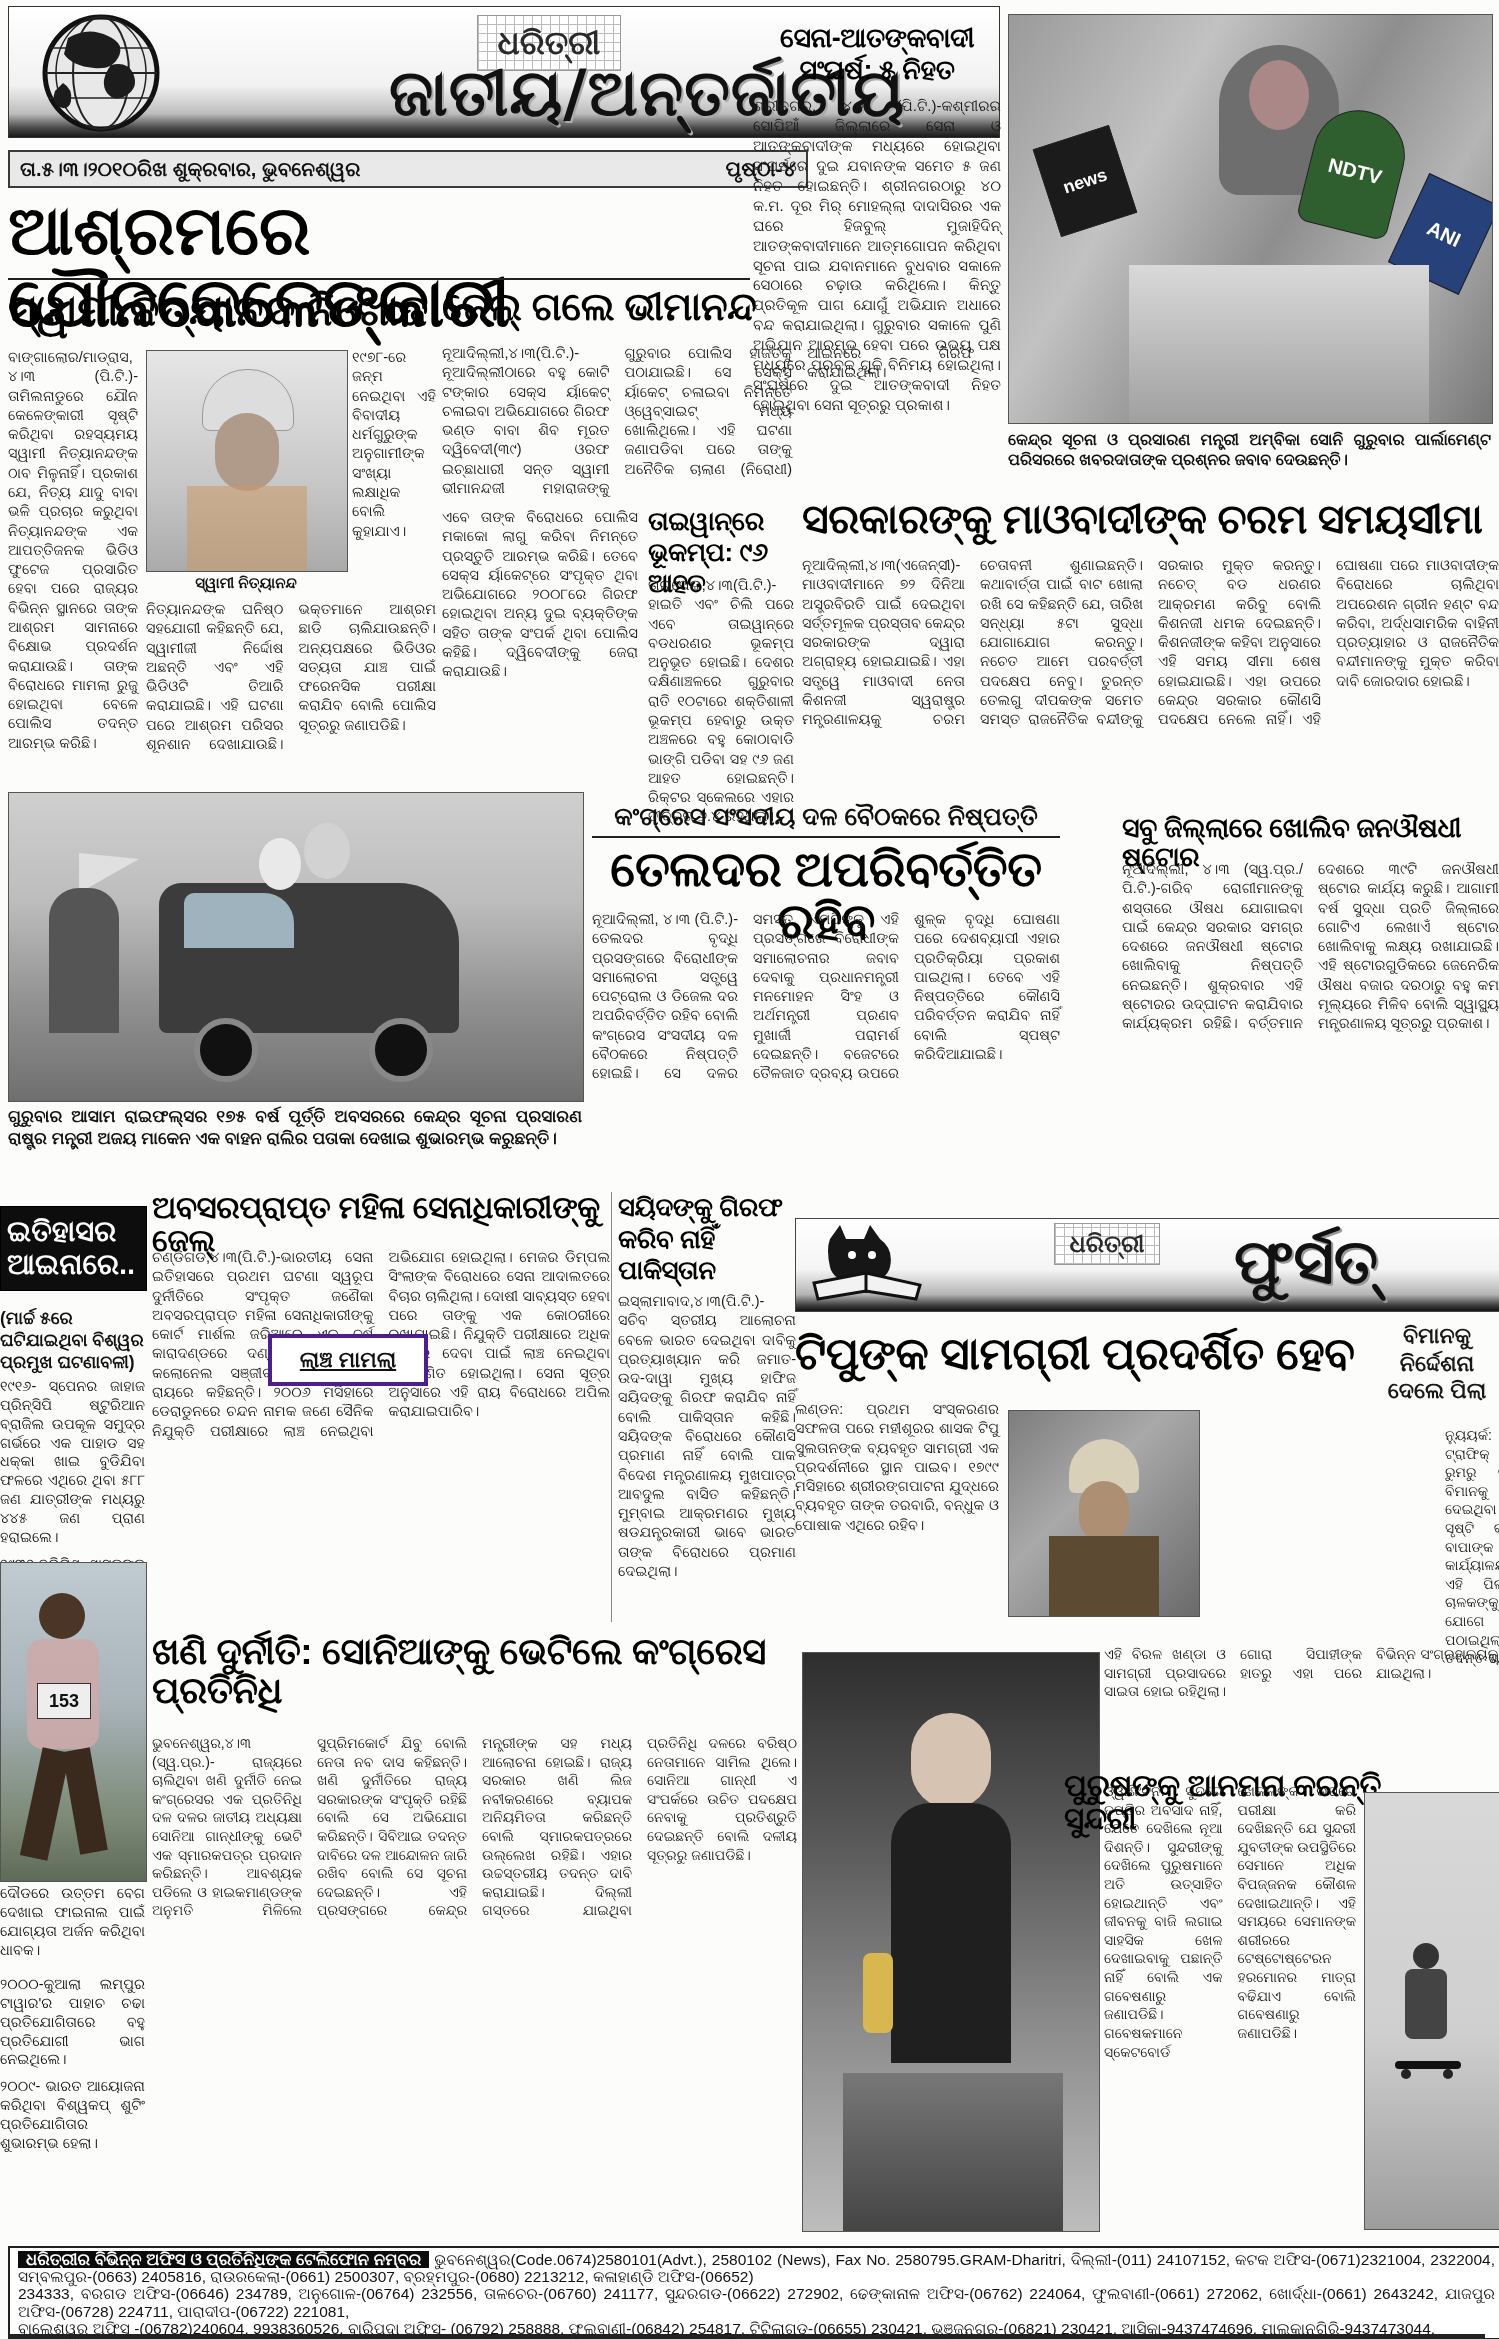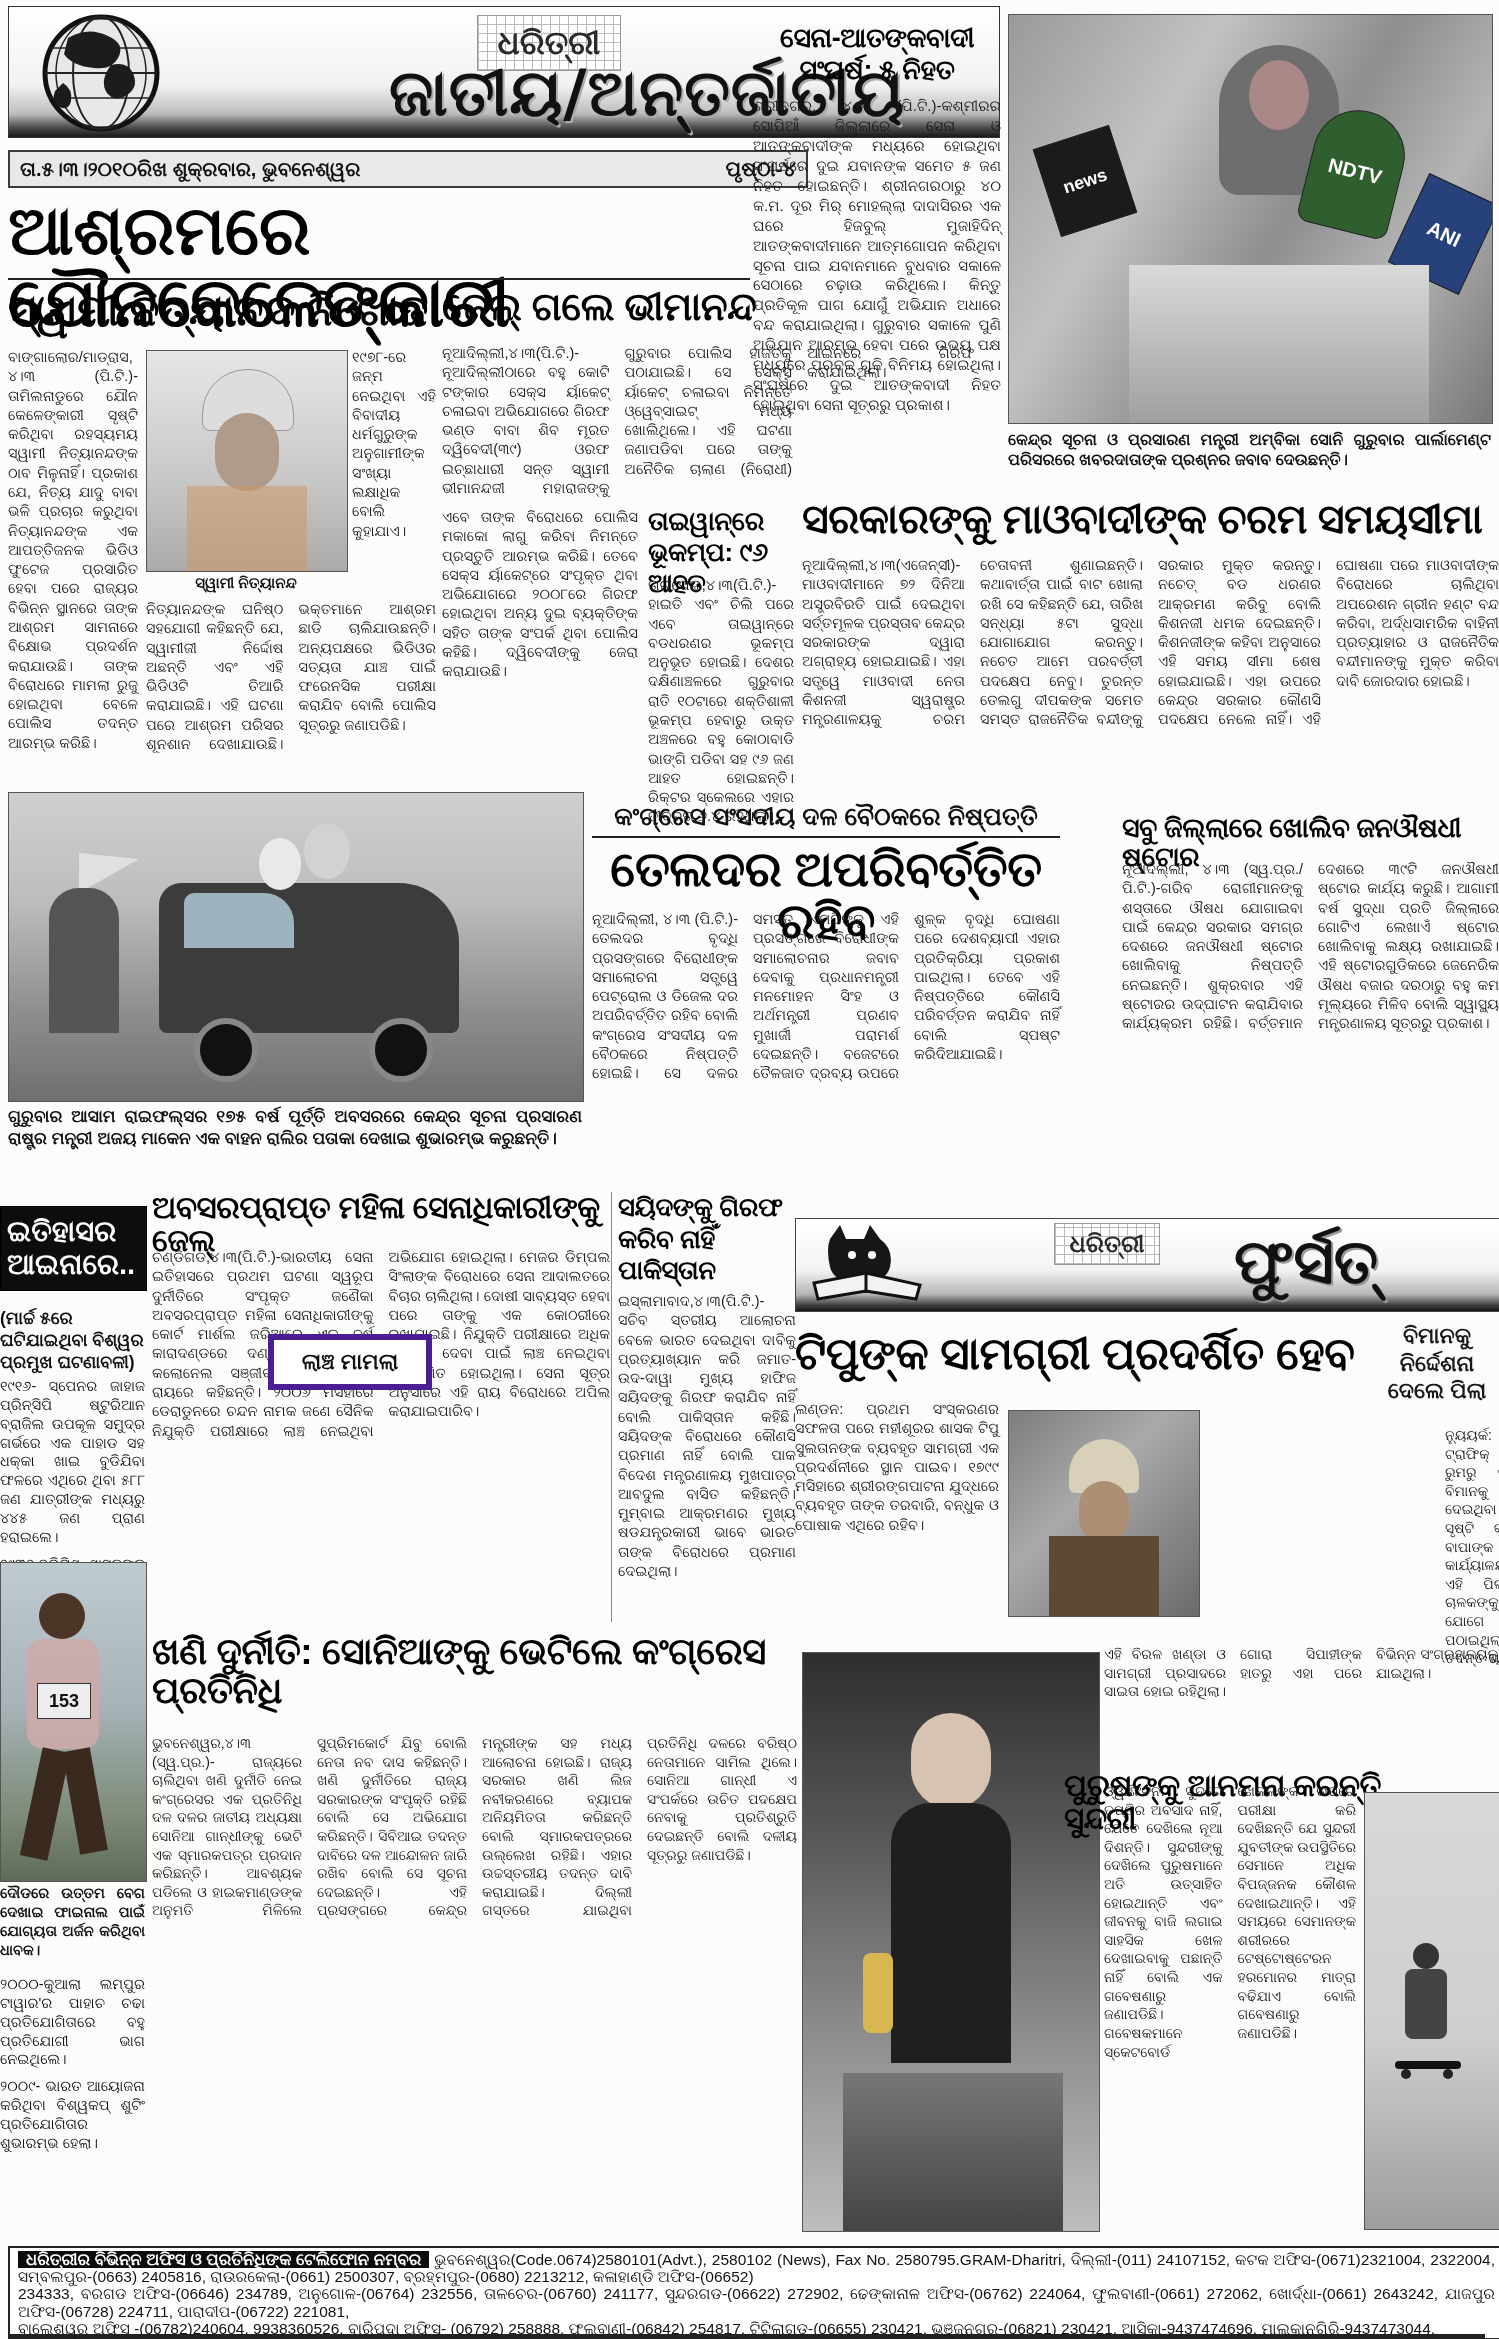--- a/index.html
+++ b/index.html
@@ -19,22 +19,22 @@
   #header-band{background:linear-gradient(#ffffff 0%,#f2f2f2 60%,#bdbdbd 82%,#4a4a4a 93%,#191919 100%);
                border:1px solid #333;}
   .gridpaper{background:
       repeating-linear-gradient(0deg,#bbb 0 1px,transparent 1px 9px),
       repeating-linear-gradient(90deg,#bbb 0 1px,transparent 1px 9px),#fff;}
   #section-title{font-family:"DejaVu Serif","Liberation Serif",serif;font-weight:bold;
                  text-shadow:2px 2px 0 #aaa;letter-spacing:1px;}
   #dateline-bar{background:#e9e9e9;border:2px solid #3a3a3a;display:flex;align-items:center;
                 justify-content:space-between;padding:0 10px;font-weight:bold;font-size:20px;}
   .kicker{font-weight:bold;text-align:center;}
-  .inset-box{border:6px solid #4c1d95;background:#fff;display:flex;align-items:center;justify-content:center;
-             font-weight:bold;font-size:22px;}
+  .inset-box{border:4px solid #4c1d95;background:#fff;display:flex;align-items:center;justify-content:center;
+             font-weight:bold;font-size:22px;text-decoration:underline;}
   
   #history-title{background:#0d0d0d;color:#fff;font-weight:bold;font-size:29px;line-height:1.15;
                  padding:8px 6px;border:1px solid #000;}
   .hist-entry{font-size:14.5px;line-height:1.3;text-align:justify;margin:0 0 8px 0;}
   
   #phursat-band{background:linear-gradient(#ffffff 0%,#f4f4f4 55%,#b5b5b5 82%,#3c3c3c 94%,#141414 100%);
                 border:1px solid #444;}
   #phursat-title{font-family:"DejaVu Serif","Liberation Serif",serif;font-weight:bold;
                  text-shadow:2px 2px 0 #999;}
   
@@ -145,21 +145,21 @@
     <p class="hist-entry">୧୯୧୬- ସ୍ପେନର ଜାହାଜ ପ୍ରିନ୍ସିପି ଷ୍ଟୁରିଆନ ବ୍ରାଜିଲ ଉପକୂଳ ସମୁଦ୍ର ଗର୍ଭରେ ଏକ ପାହାଡ ସହ ଧକ୍କା ଖାଇ ବୁଡିଯିବା ଫଳରେ ଏଥିରେ ଥିବା ୫୮୮ ଜଣ ଯାତ୍ରୀଙ୍କ ମଧ୍ୟରୁ ୪୪୫ ଜଣ ପ୍ରାଣ ହରାଇଲେ।</p>
     <p class="hist-entry">୧୯୩୧-ବ୍ରିଟିଶ ଶାସକଙ୍କ ବିରୋଧରେ ଚାଲିଥିବା ଆଇନ ଅମାନ୍ୟ ଆନ୍ଦୋଳନ ବନ୍ଦ ପାଇଁ ମହାତ୍ମା ଗାନ୍ଧୀ ବ୍ରିଟିଶ ଭାଇସରାୟଙ୍କ ସହ ଦିଲ୍ଲୀ ଚୁକ୍ତିରେ ଆବଦ୍ଧ ହେଲେ।</p>
   </div>
   <div class="abs photo" style="left:0px;top:1562px;width:145px;height:318px;background:linear-gradient(#bfcbd0 0%,#a7b3b8 45%,#7c8a77 80%,#5d6b58 100%);">
     <div class="abs" style="left:38px;top:30px;width:46px;height:46px;border-radius:50%;background:#4a3526;"></div>
     <div class="abs" style="left:26px;top:76px;width:72px;height:110px;border-radius:16px;background:#caa;opacity:.9;"></div>
     <div class="bib abs" style="left:36px;top:120px;width:52px;height:34px;">153</div>
     <div class="abs" style="left:30px;top:186px;width:28px;height:110px;background:#3a2a1e;transform:rotate(12deg);"></div>
     <div class="abs" style="left:70px;top:186px;width:28px;height:104px;background:#3a2a1e;transform:rotate(-10deg);"></div>
   </div>
-  <div class="abs" style="left:0px;top:1884px;width:145px;font-size:14.5px;line-height:1.3;text-align:justify;font-weight:bold;">ଦୌଡରେ ଉତ୍ତମ ବେଗ ଦେଖାଇ ଫାଇନାଲ ପାଇଁ ଯୋଗ୍ୟତା ଅର୍ଜନ କରିଥିବା ଧାବକ।</div>
+  <div class="abs" style="left:0px;top:1884px;width:145px;font-size:14.5px;line-height:1.3;text-align:justify;font-weight:normal;">ଦୌଡରେ ଉତ୍ତମ ବେଗ ଦେଖାଇ ଫାଇନାଲ ପାଇଁ ଯୋଗ୍ୟତା ଅର୍ଜନ କରିଥିବା ଧାବକ।</div>
   <div class="abs" style="left:0px;top:1975px;width:145px;">
     <p class="hist-entry">୨୦୦୦-କୁଆଲା ଲମ୍ପୁର ଟାୱାର'ର ପାହାଚ ଚଢା ପ୍ରତିଯୋଗିତାରେ ବହୁ ପ୍ରତିଯୋଗୀ ଭାଗ ନେଇଥିଲେ।</p>
     <p class="hist-entry">୨୦୦୯- ଭାରତ ଆୟୋଜନା କରିଥିବା ବିଶ୍ୱକପ୍ ଶୁଟିଂ ପ୍ରତିଯୋଗିତାର ଶୁଭାରମ୍ଭ ହେଲା।</p>
   </div>
 
   <div class="abs hl" style="left:152px;top:1192px;width:458px;font-size:31px;">ଅବସରପ୍ରାପ୍ତ ମହିଳା ସେନାଧିକାରୀଙ୍କୁ ଜେଲ୍</div>
   <div class="abs body-text cols-2" style="left:152px;top:1248px;width:458px;height:372px;font-size:14.5px;">ଚଣ୍ଡିଗଡ,୪।୩(ପି.ଟି.)-ଭାରତୀୟ ସେନା ଇତିହାସରେ ପ୍ରଥମ ଘଟଣା ସ୍ୱରୂପ ଦୁର୍ନୀତିରେ ସଂପୃକ୍ତ ଜଣୈକା ଅବସରପ୍ରାପ୍ତ ମହିଳା ସେନାଧିକାରୀଙ୍କୁ କୋର୍ଟ ମାର୍ଶଲ ଜରିଆରେ ଏକ ବର୍ଷ କାରାଦଣ୍ଡରେ ଦଣ୍ଡିତ କରାଯାଇଛି। କଲୋନେଲ ସଞ୍ଜୀବ ଜୋଶ ତାଙ୍କ ରାୟରେ କହିଛନ୍ତି। ୨୦୦୬ ମସିହାରେ ଡେରାଡୁନରେ ଚନ୍ଦନ ନାମକ ଜଣେ ସୈନିକ ନିଯୁକ୍ତି ପରୀକ୍ଷାରେ ଲାଞ୍ଚ ନେଇଥିବା ଅଭିଯୋଗ ହୋଇଥିଲା। ମେଜର ଡିମ୍ପଲ ସିଂଲାଙ୍କ ବିରୋଧରେ ସେନା ଆଦାଲତରେ ବିଚାର ଚାଲିଥିଲା। ଦୋଷୀ ସାବ୍ୟସ୍ତ ହେବା ପରେ ତାଙ୍କୁ ଏକ କୋଠରୀରେ ରଖାଯାଇଛି। ନିଯୁକ୍ତି ପରୀକ୍ଷାରେ ଅଧିକ ନମ୍ବର ଦେବା ପାଇଁ ଲାଞ୍ଚ ନେଇଥିବା ପ୍ରମାଣିତ ହୋଇଥିଲା। ସେନା ସୂତ୍ର ଅନୁସାରେ ଏହି ରାୟ ବିରୋଧରେ ଅପିଲ କରାଯାଇପାରିବ।</div>
   <div class="inset-box abs" style="left:268px;top:1334px;width:152px;height:44px;">ଲାଞ୍ଚ ମାମଲା</div>
 
   <div class="abs hl" style="left:618px;top:1192px;width:178px;font-size:26px;line-height:1.22;">ସୟିଦଙ୍କୁ ଗିରଫ କରିବ ନାହିଁ ପାକିସ୍ତାନ</div>

